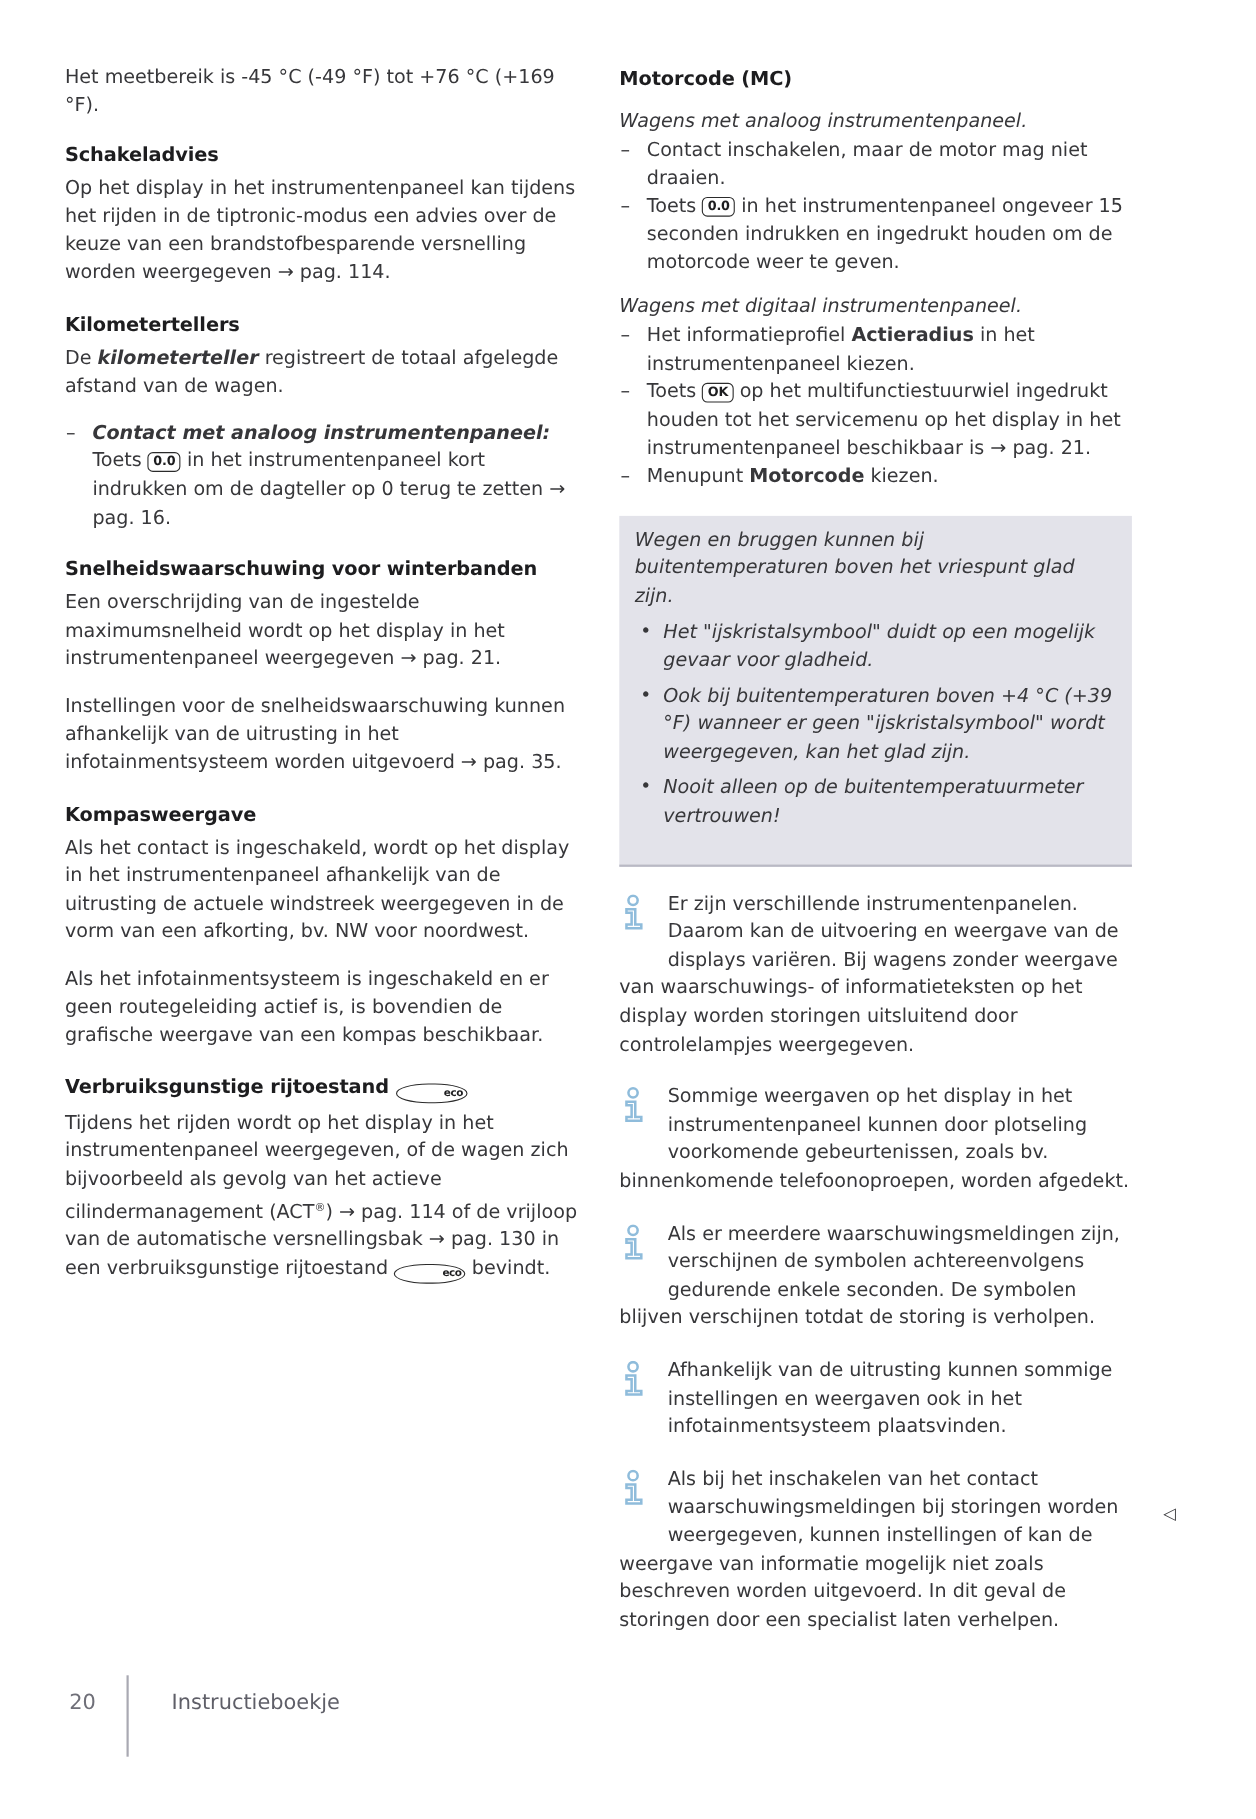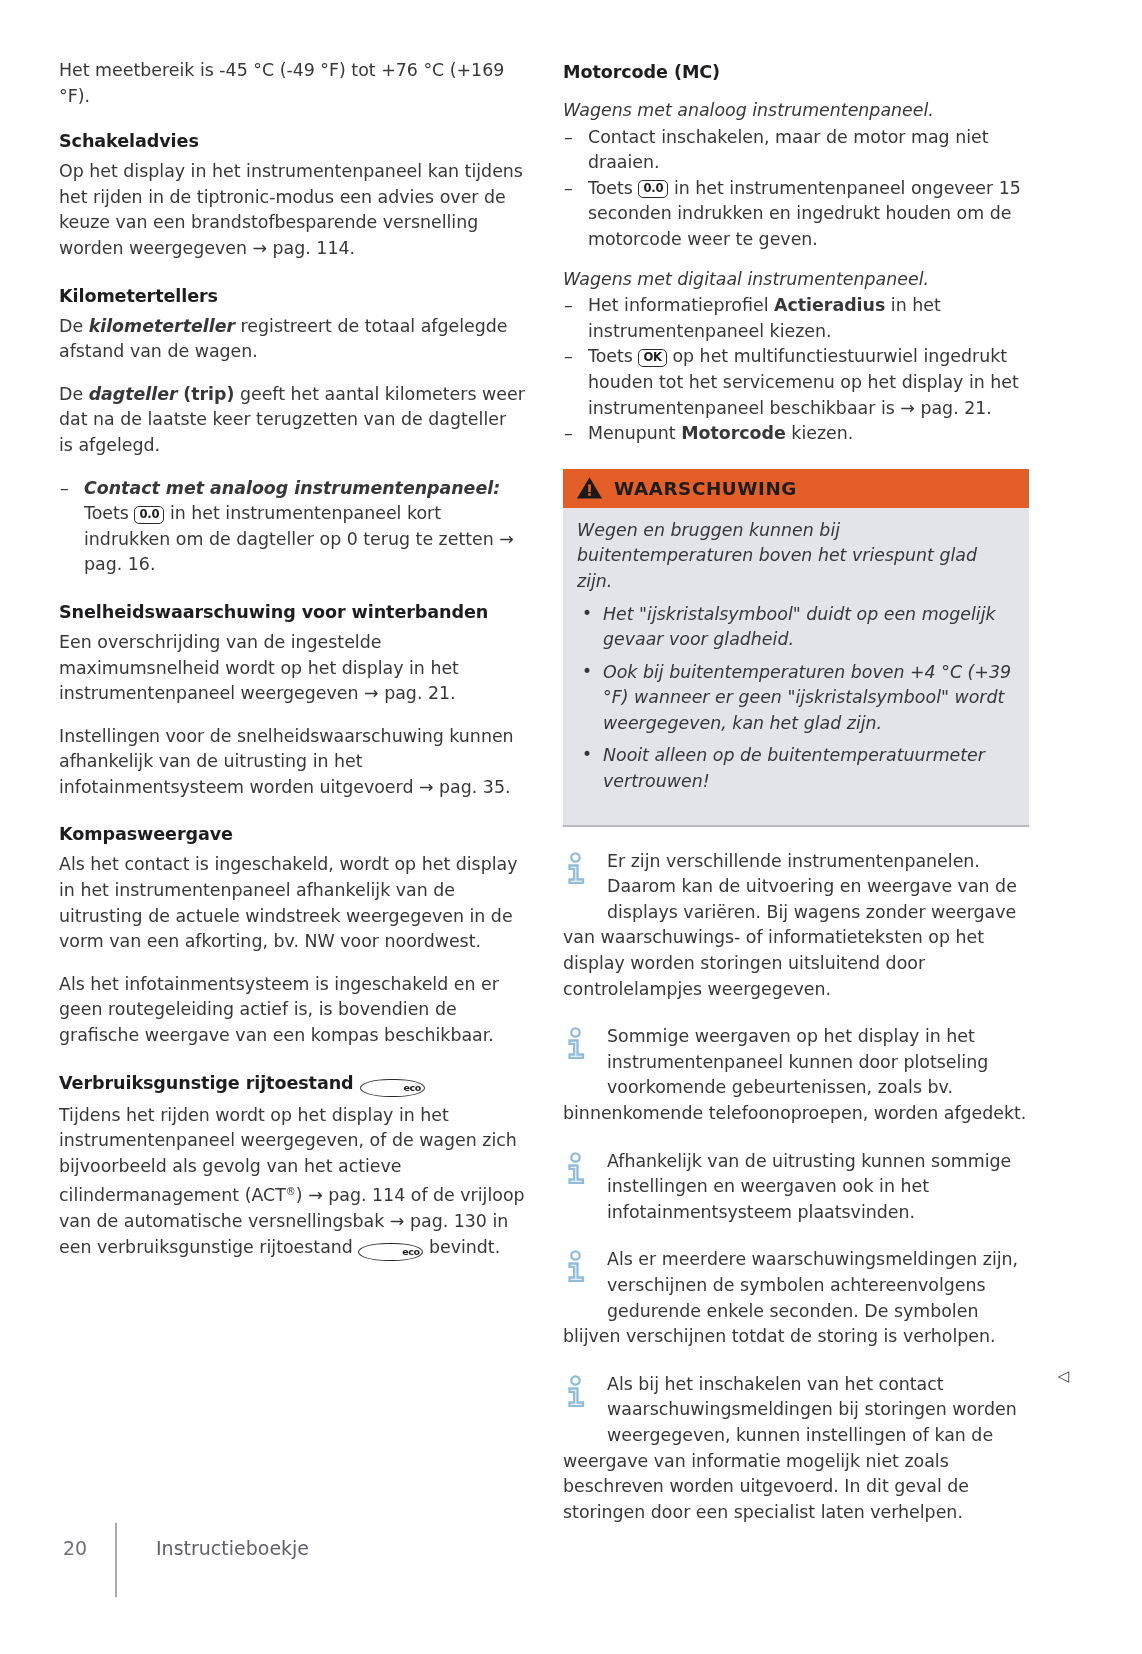--- a/index.html
+++ b/index.html
@@ -242,21 +242,20 @@
 
     <div class="col">
 
       <p class="para">Het meetbereik is -45 °C (-49 °F) tot +76 °C (+169 °F).</p>
 
       <h3 class="head first">Schakeladvies</h3>
       <p class="para">Op het display in het instrumentenpaneel kan tijdens het rijden in de tiptronic-modus een advies over de keuze van een brandstofbesparende versnelling worden weergegeven → pag. 114.</p>
 
       <h3 class="head">Kilometertellers</h3>
       <p class="para">De <span class="it">kilometerteller</span> registreert de totaal afgelegde afstand van de wagen.</p>
-      <p class="para">De <span class="it">dagteller</span> <span class="bd">(trip)</span> geeft het aantal kilometers weer dat na de laatste keer terugzetten van de dagteller is afgelegd.</p>
 
       <ul class="dash">
         <li><span class="it">Contact met analoog instrumentenpaneel:</span><span> Toets </span><span class="keycap">0.0</span><span> in het instrumentenpaneel kort indrukken om de dagteller op 0 terug te zetten → pag. 16.</span></li>
       </ul>
 
       <h3 class="head">Snelheidswaarschuwing voor winterbanden</h3>
       <p class="para">Een overschrijding van de ingestelde maximumsnelheid wordt op het display in het instrumentenpaneel weergegeven → pag. 21.</p>
       <p class="para">Instellingen voor de snelheidswaarschuwing kunnen afhankelijk van de uitrusting in het infotainmentsysteem worden uitgevoerd → pag. 35.</p>
 
       <h3 class="head">Kompasweergave</h3>
@@ -279,30 +278,20 @@
       </ul>
 
       <p class="italic-lead">Wagens met digitaal instrumentenpaneel.</p>
       <ul class="dash tight">
         <li><span>Het informatieprofiel </span><span class="bd">Actieradius</span><span> in het instrumentenpaneel kiezen.</span></li>
         <li><span>Toets </span><span class="keycap">OK</span><span> op het multifunctiestuurwiel ingedrukt houden tot het servicemenu op het display in het instrumentenpaneel beschikbaar is → pag. 21.</span></li>
         <li><span>Menupunt </span><span class="bd">Motorcode</span><span> kiezen.</span></li>
       </ul>
 
       <div class="warnbox">
-        <div class="warnbar">
-          <span>
-            <svg class="warn-tri" width="27" height="24" viewBox="0 0 27 24" aria-hidden="true">
-              <path d="M13.5 1.2 L26 22.6 L1 22.6 Z" fill="#1a1a1a"></path>
-              <rect x="12.2" y="8.4" width="2.6" height="7.6" fill="#e35f27"></rect>
-              <rect x="12.2" y="17.2" width="2.6" height="2.6" fill="#e35f27"></rect>
-            </svg>
-          </span>
-          <span class="warn-title">WAARSCHUWING</span>
-        </div>
         <div class="warnbody">
           <p class="para">Wegen en bruggen kunnen bij buitentemperaturen boven het vriespunt glad zijn.</p>
           <ul class="bul">
             <li>Het "ijskristalsymbool" duidt op een mogelijk gevaar voor gladheid.</li>
             <li>Ook bij buitentemperaturen boven +4 °C (+39 °F) wanneer er geen "ijskristalsymbool" wordt weergegeven, kan het glad zijn.</li>
             <li>Nooit alleen op de buitentemperatuurmeter vertrouwen!</li>
           </ul>
         </div>
       </div>
 
@@ -326,31 +315,31 @@
         <div class="ntext"><span class="floatspacer"></span><span>Sommige weergaven op het display in het instrumentenpaneel kunnen door plotseling voorkomende gebeurtenissen, zoals bv. binnenkomende telefoonoproepen, worden afgedekt.</span></div>
       </div>
 
       <div class="note">
         <span class="ico">
           <svg width="26" height="34" viewBox="0 0 26 34" aria-hidden="true">
             <circle cx="9.5" cy="5.5" r="4.2" fill="none" stroke="#8fbcdb" stroke-width="2.3"></circle>
             <path d="M3.5 13.5 H11.5 V27.5 H17 V30.8 H3.5 V27.5 H8.2 V16.8 H3.5 Z" fill="none" stroke="#8fbcdb" stroke-width="2.3" stroke-linejoin="miter"></path>
           </svg>
         </span>
+        <div class="ntext"><span class="floatspacer"></span><span>Als er meerdere waarschuwingsmeldingen zijn, verschijnen de symbolen achtereenvolgens gedurende enkele seconden. De symbolen blijven verschijnen totdat de storing is verholpen.</span></div>
+      </div>
+
+      <div class="note">
+        <span class="ico">
+          <svg width="26" height="34" viewBox="0 0 26 34" aria-hidden="true">
+            <circle cx="9.5" cy="5.5" r="4.2" fill="none" stroke="#8fbcdb" stroke-width="2.3"></circle>
+            <path d="M3.5 13.5 H11.5 V27.5 H17 V30.8 H3.5 V27.5 H8.2 V16.8 H3.5 Z" fill="none" stroke="#8fbcdb" stroke-width="2.3" stroke-linejoin="miter"></path>
+          </svg>
+        </span>
         <div class="ntext"><span class="floatspacer"></span><span>Afhankelijk van de uitrusting kunnen sommige instellingen en weergaven ook in het infotainmentsysteem plaatsvinden.</span></div>
-      </div>
-
-      <div class="note">
-        <span class="ico">
-          <svg width="26" height="34" viewBox="0 0 26 34" aria-hidden="true">
-            <circle cx="9.5" cy="5.5" r="4.2" fill="none" stroke="#8fbcdb" stroke-width="2.3"></circle>
-            <path d="M3.5 13.5 H11.5 V27.5 H17 V30.8 H3.5 V27.5 H8.2 V16.8 H3.5 Z" fill="none" stroke="#8fbcdb" stroke-width="2.3" stroke-linejoin="miter"></path>
-          </svg>
-        </span>
-        <div class="ntext"><span class="floatspacer"></span><span>Als er meerdere waarschuwingsmeldingen zijn, verschijnen de symbolen achtereenvolgens gedurende enkele seconden. De symbolen blijven verschijnen totdat de storing is verholpen.</span></div>
       </div>
 
       <div class="note">
         <span class="ico">
           <svg width="26" height="34" viewBox="0 0 26 34" aria-hidden="true">
             <circle cx="9.5" cy="5.5" r="4.2" fill="none" stroke="#8fbcdb" stroke-width="2.3"></circle>
             <path d="M3.5 13.5 H11.5 V27.5 H17 V30.8 H3.5 V27.5 H8.2 V16.8 H3.5 Z" fill="none" stroke="#8fbcdb" stroke-width="2.3" stroke-linejoin="miter"></path>
           </svg>
         </span>
         <div class="ntext"><span class="floatspacer"></span><span>Als bij het inschakelen van het contact waarschuwingsmeldingen bij storingen worden weergegeven, kunnen instellingen of kan de weergave van informatie mogelijk niet zoals beschreven worden uitgevoerd. In dit geval de storingen door een specialist laten verhelpen.</span></div>

